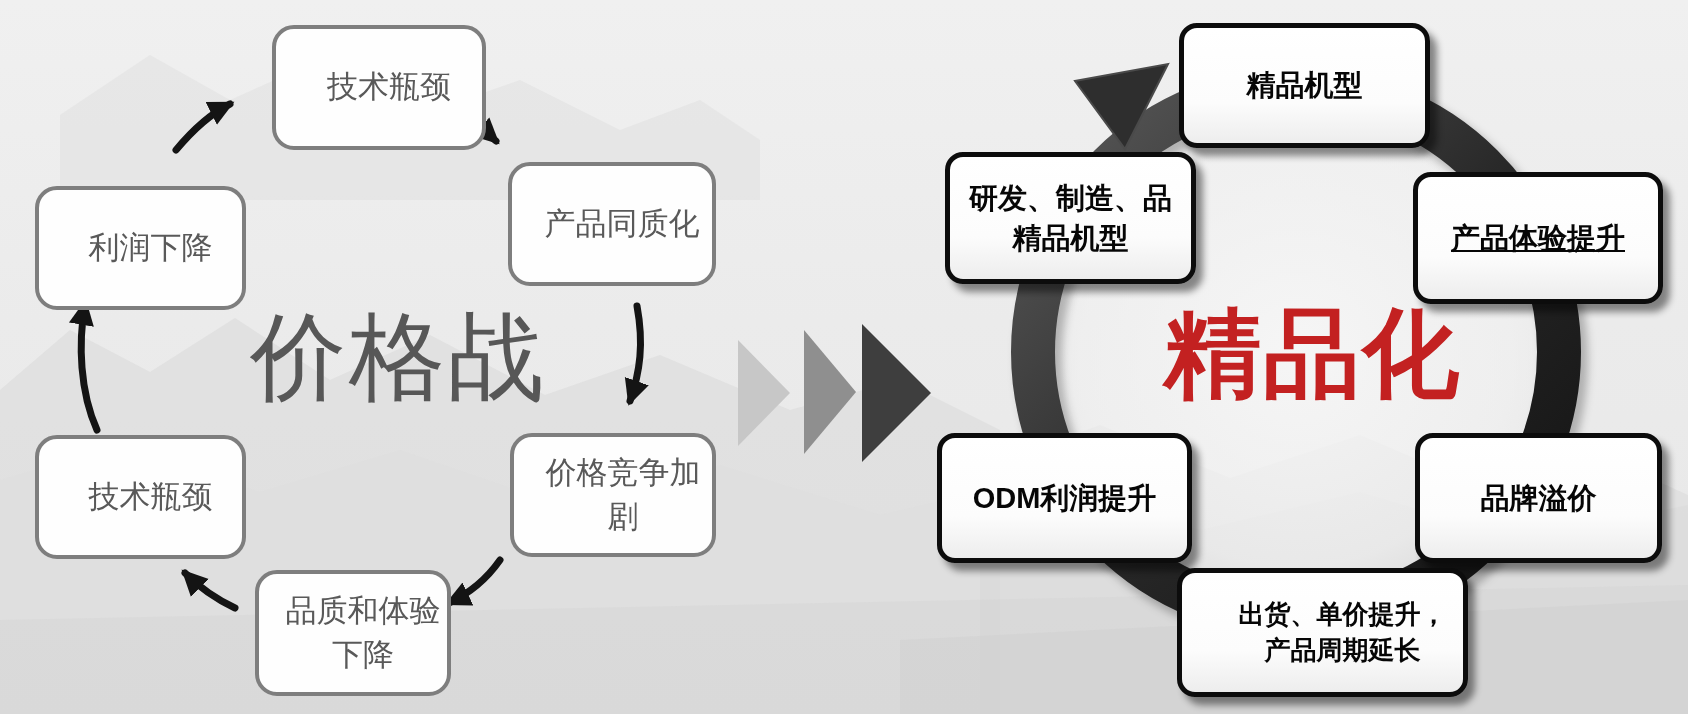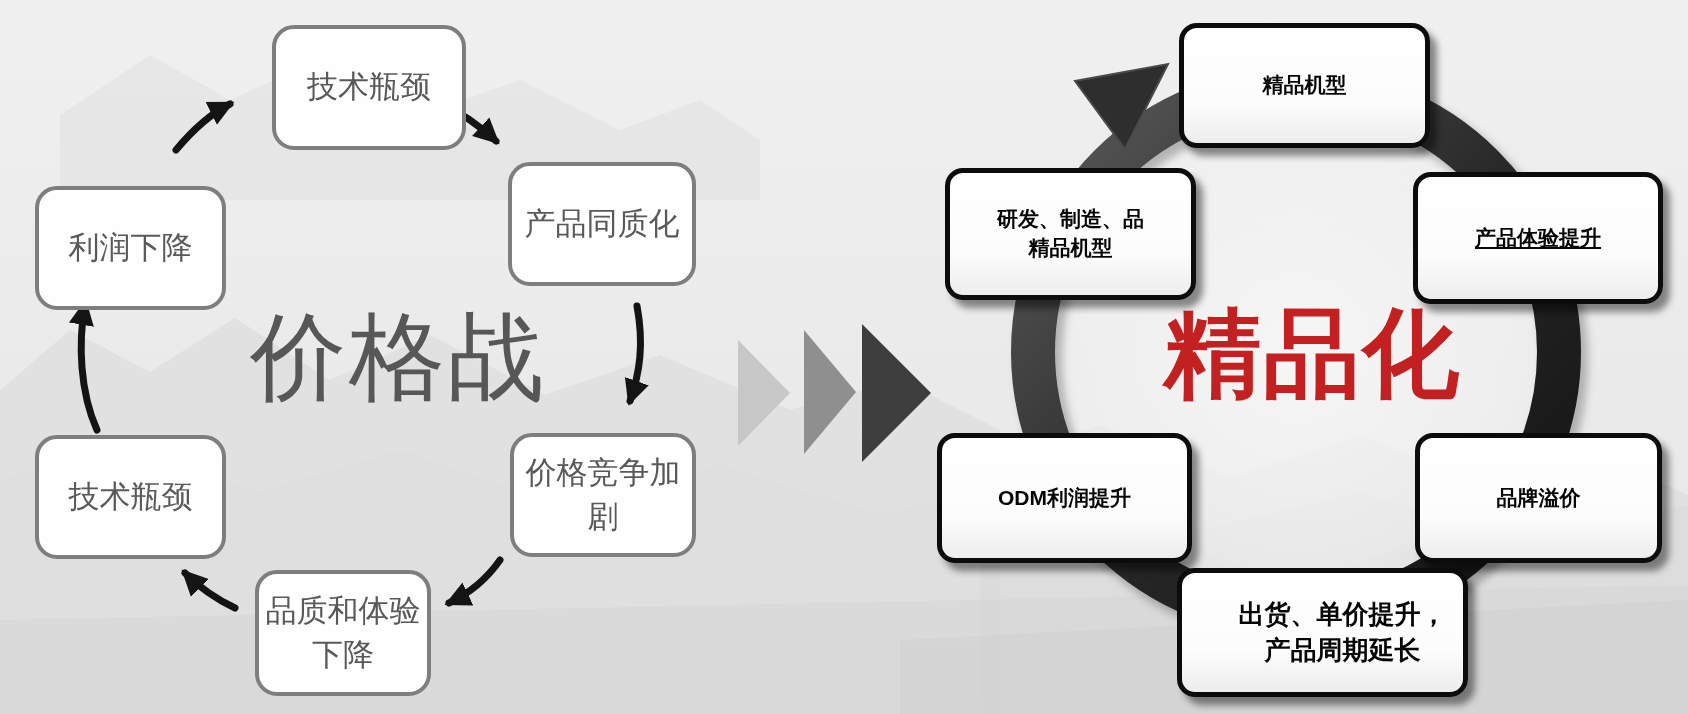--- a/index.html
+++ b/index.html
@@ -6,28 +6,28 @@
   #stage{
     position:relative;width:1688px;height:714px;overflow:hidden;
     font-family:"Liberation Sans","DejaVu Sans",sans-serif;
     background:linear-gradient(180deg,#f0f0f0 0%,#ebebeb 45%,#e7e7e7 100%);
   }
   #bg-svg{position:absolute;left:0;top:0;z-index:1;}
   .lbox{
     position:absolute;z-index:2;background:#fefefe;
     border:4px solid #7e7e7e;border-radius:22px;
     display:flex;flex-direction:column;align-items:center;justify-content:center;
-    color:#595959;font-size:31px;line-height:1.42;text-align:center;
+    color:#595959;font-size:31px;line-height:1.42;text-align:center;padding-left:20px;
   }
   .rbox{
     position:absolute;z-index:3;
     background:linear-gradient(180deg,#ffffff 0%,#fcfcfc 65%,#ededed 100%);
     border:5px solid #0c0c0c;border-radius:18px;
     display:flex;flex-direction:column;align-items:center;justify-content:center;
-    color:#060606;font-weight:700;font-size:21px;line-height:1.38;text-align:center;
+    color:#060606;font-weight:700;font-size:29px;line-height:1.38;text-align:center;
     box-shadow:7px 8px 7px rgba(0,0,0,0.45);
   }
   .rbox.small{font-size:26px;padding-left:40px;}
   .box-line{display:block;}
   #left-title{
     position:absolute;z-index:2;left:250px;top:294px;
     font-size:96px;font-weight:400;color:#575757;letter-spacing:3px;white-space:nowrap;
   }
   #right-title{
     position:absolute;z-index:2;left:1164px;top:290px;
@@ -132,20 +132,20 @@
     <span class="box-line"></span>
   </div>
   <div class="rbox small" style="left:1177px;top:568px;width:241px;height:119px;">
     <span class="box-line">出货、单价提升，</span>
     <span class="box-line">产品周期延长</span>
   </div>
   <div class="rbox" style="left:937px;top:433px;width:245px;height:120px;">
     <span class="box-line">ODM利润提升</span>
     <span class="box-line"></span>
   </div>
-  <div class="rbox" style="left:945px;top:168px;width:241px;height:122px;">
+  <div class="rbox" style="left:945px;top:152px;width:241px;height:122px;">
     <span class="box-line">研发、制造、品</span>
     <span class="box-line">精品机型</span>
   </div>
 
   <div id="right-title">精品化</div>
 
 </div>
 
 </body></html>

